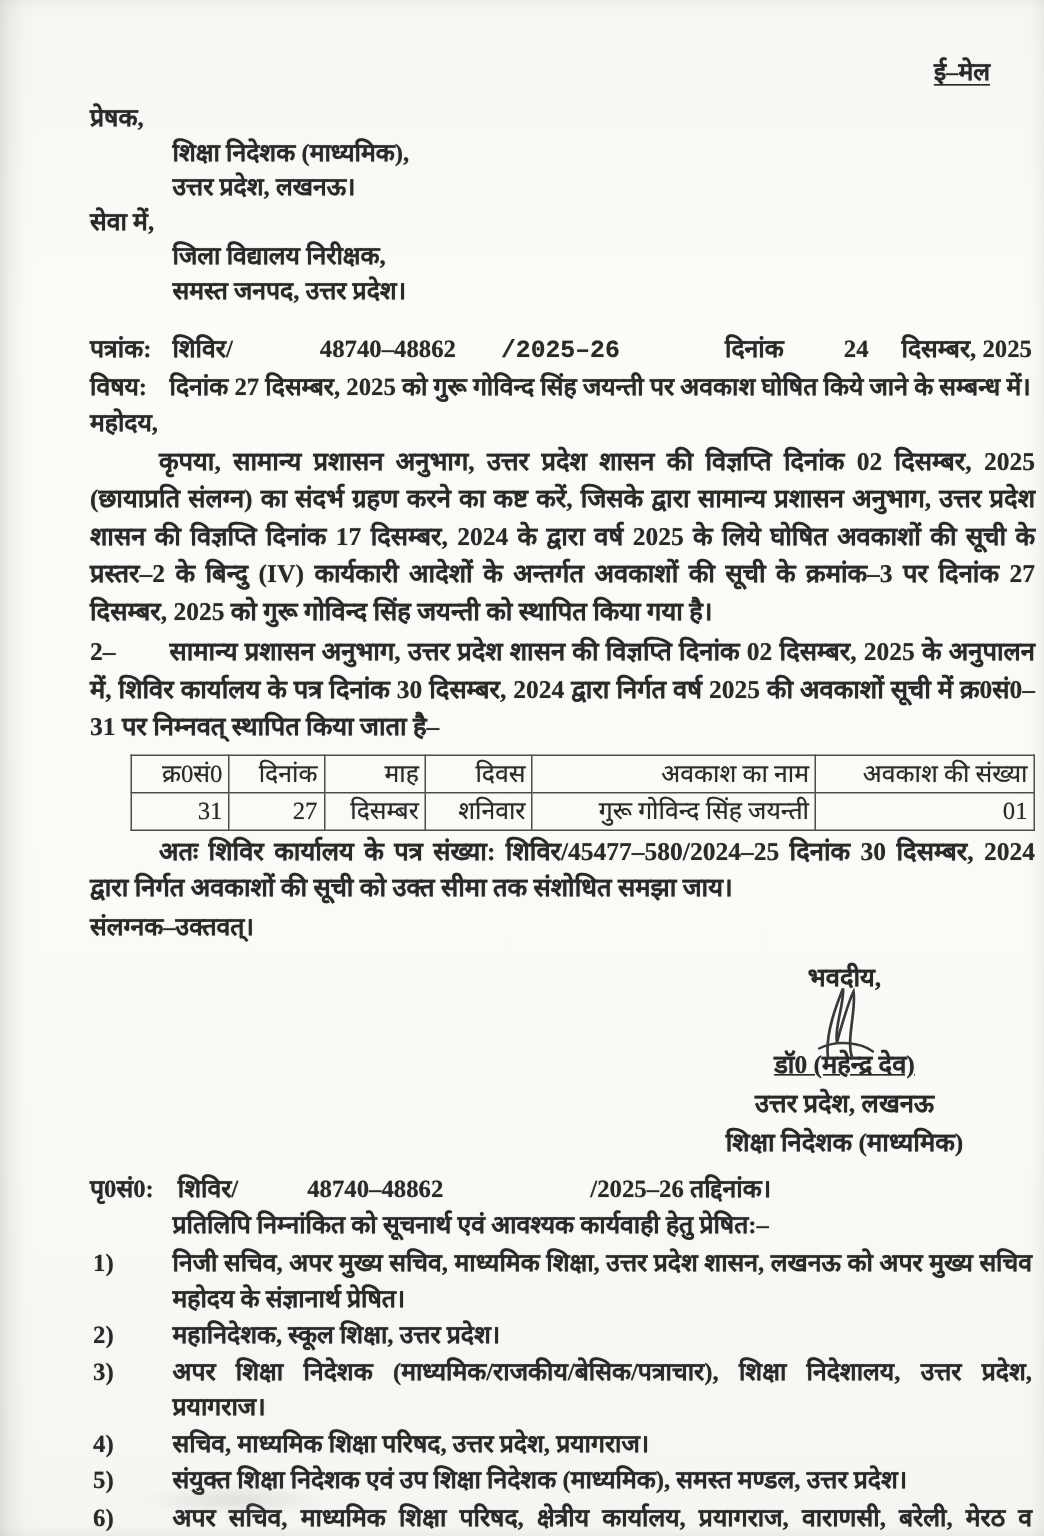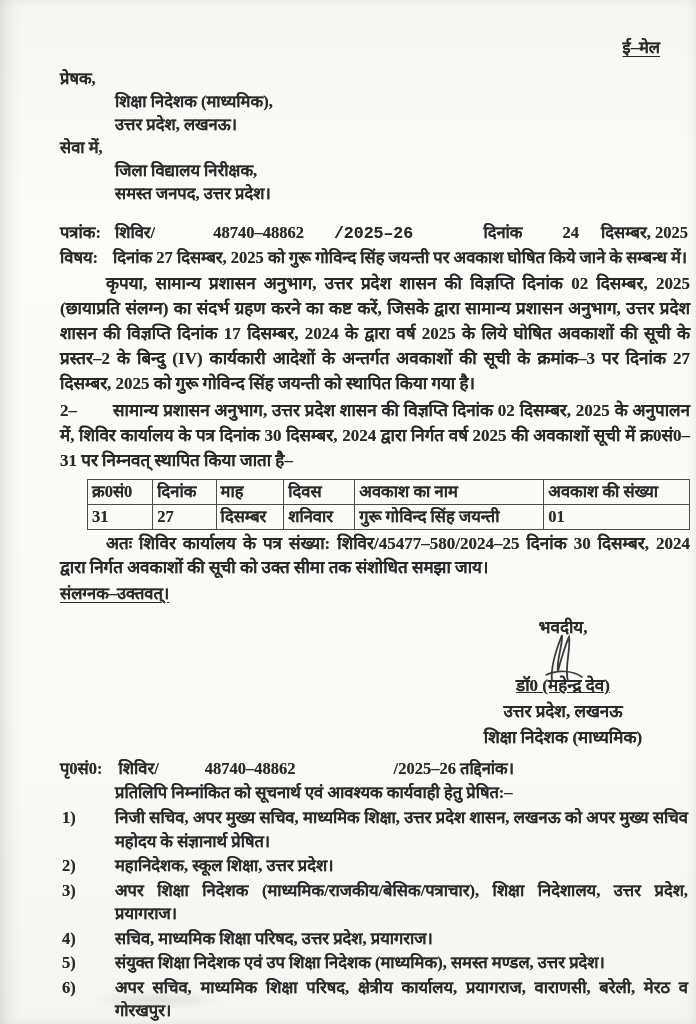--- a/index.html
+++ b/index.html
@@ -36,26 +36,26 @@
   .salut{ margin-top:1px; }
   .para{ margin:2px 0 0 0; text-align:justify; line-height:25px; font-size:17px; }
   .p1{ text-indent:46px; }
   .p2num{ display:inline-block; width:53px; text-indent:0; }
   .p3{ text-indent:46px; line-height:24px; }
   table.holiday{
     border-collapse:collapse; margin:6px 0 2px 27px;
     font-size:16.5px; font-weight:600;
   }
   table.holiday th, table.holiday td{
-    border:1.6px solid #4c4c4a; padding:1px 4px 2px; text-align:left;
-    line-height:21px; font-weight:700;
+    border:1.6px solid #4c4c4a; padding:1px 4px 2px; text-align:right;
+    line-height:21px; font-weight:400;
   }
   .c1{width:58px;} .c2{width:56px;} .c3{width:60px;} .c4{width:64px;} .c5{width:194px;} .c6{width:146px;}
   .enclosure{ margin-top:2px; }
-  .enclosure span{ text-decoration:underline; text-underline-offset:3px;text-align:center; }
+  .enclosure span{ text-underline-offset:3px;text-align:center; }
   .signblock{
     position:relative; width:210px; margin:10px 22px 0 auto;
     text-align:center; line-height:26px; font-size:17px;
   }
   .signblock .closing{ text-align:center; }
   .sig-svg{ position:absolute; left:80px; top:16px; }
   .signblock .name{ margin-top:32px;text-decoration:underline; }
   .endline{ display:flex; align-items:baseline; white-space:nowrap; margin-top:6px; }
   .endline .off{ margin-left:16px; }
   .endline .num{ margin-left:46px; }
@@ -96,20 +96,21 @@
     <span class="dlabel">दिनांक</span>
     <span class="dday">24</span>
     <span class="drest">दिसम्बर, 2025</span>
   </div>
 
   <div class="subjline">
     <span class="slabel">विषय:</span>
     <span class="stext">दिनांक 27 दिसम्बर, 2025 को गुरू गोविन्द सिंह जयन्ती पर अवकाश घोषित किये जाने के सम्बन्ध में।</span>
   </div>
 
+  <div class="salut">महोदय,</div>
 
   <p class="para p1">कृपया, सामान्य प्रशासन अनुभाग, उत्तर प्रदेश शासन की विज्ञप्ति दिनांक 02 दिसम्बर, 2025 (छायाप्रति संलग्न) का संदर्भ ग्रहण करने का कष्ट करें, जिसके द्वारा सामान्य प्रशासन अनुभाग, उत्तर प्रदेश शासन की विज्ञप्ति दिनांक 17 दिसम्बर, 2024 के द्वारा वर्ष 2025 के लिये घोषित अवकाशों की सूची के प्रस्तर–2 के बिन्दु (IV) कार्यकारी आदेशों के अन्तर्गत अवकाशों की सूची के क्रमांक–3 पर दिनांक 27 दिसम्बर, 2025 को गुरू गोविन्द सिंह जयन्ती को स्थापित किया गया है।</p>
 
   <p class="para"><span class="p2num">2–</span><span>सामान्य प्रशासन अनुभाग, उत्तर प्रदेश शासन की विज्ञप्ति दिनांक 02 दिसम्बर, 2025 के अनुपालन में, शिविर कार्यालय के पत्र दिनांक 30 दिसम्बर, 2024 द्वारा निर्गत वर्ष 2025 की अवकाशों सूची में क्र0सं0–31 पर निम्नवत् स्थापित किया जाता है–</span></p>
 
   <table class="holiday">
     <tbody>
         <tr>
       <th class="c1">क्र0सं0</th>
       <th class="c2">दिनांक</th>

